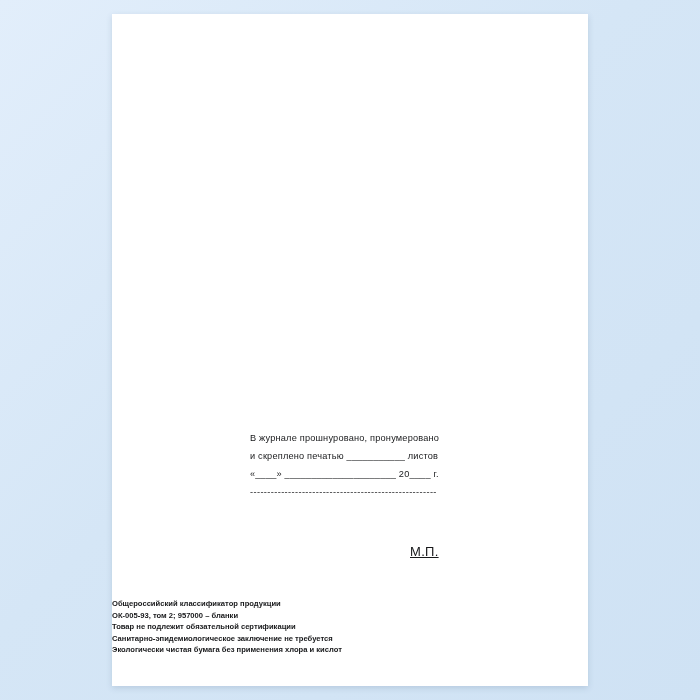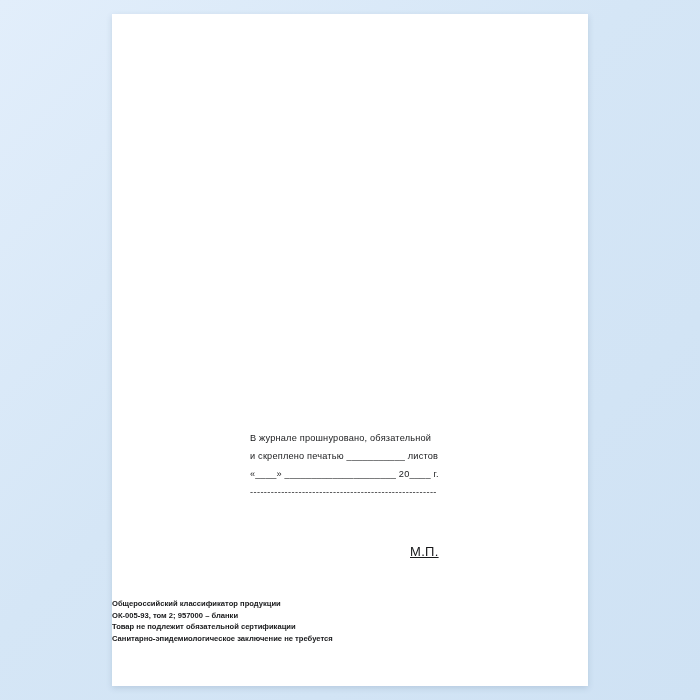--- a/index.html
+++ b/index.html
@@ -74,30 +74,31 @@
   }
 </style>
 </head>
 <body>
 
 <div class="scene">
   <div class="page">
     <div class="page-inner">
 
       <div class="certify-block">
-        <div class="certify-line">В журнале прошнуровано, обязательной</div>
+        <div class="certify-line">В журнале прошнуровано, пронумеровано</div>
         <div class="certify-line">и скреплено  печатью ___________  листов</div>
         <div class="certify-line">«____» _____________________  20____  г.</div>
         <div class="certify-line dashes">------------------------------------------------------</div>
       </div>
 
       <div class="mp">М.П.</div>
 
       <div class="footer-block">
         <div class="footer-line">Общероссийский классификатор продукции</div>
         <div class="footer-line">ОК-005-93, том 2; 957000 – бланки</div>
         <div class="footer-line">Товар не подлежит обязательной сертификации</div>
         <div class="footer-line">Санитарно-эпидемиологическое заключение не требуется</div>
+        <div class="footer-line">Экологически чистая бумага без применения хлора и кислот</div>
       </div>
 
     </div>
   </div>
 </div>
 
 </body></html>

